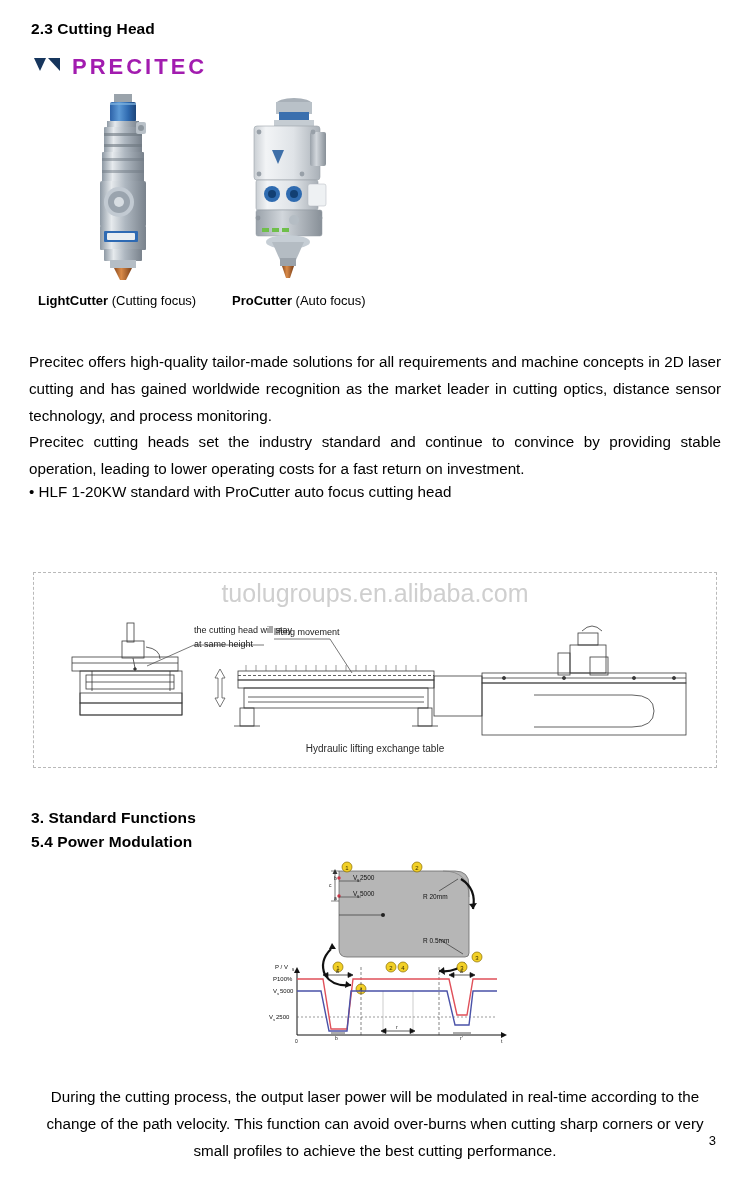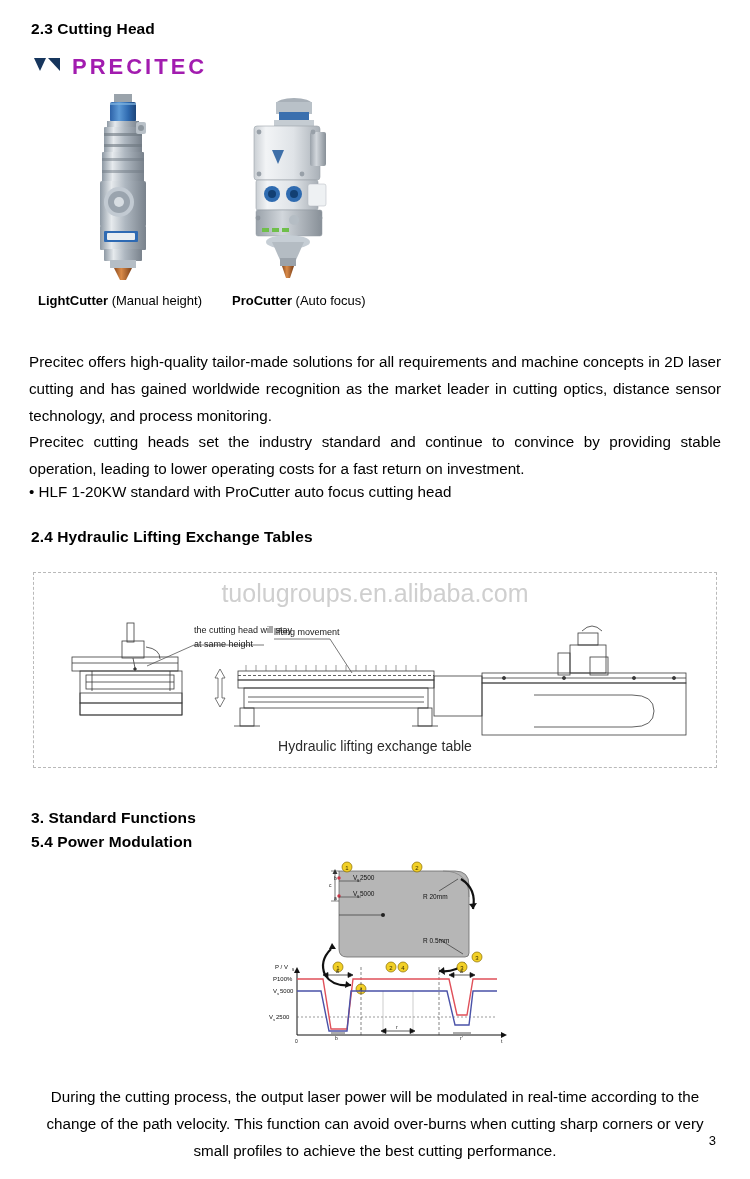--- a/index.html
+++ b/index.html
@@ -121,21 +121,21 @@
     letter-spacing: 0px;
     pointer-events: none;
     white-space: nowrap;
   }
   .diag-caption {
     position: absolute;
     left: 0;
     bottom: 13px;
     width: 100%;
     text-align: center;
-    font-size: 14px;
+    font-size: 10px;
     color: #2b2b2b;
     margin-top: 40px;
   }
   .diag-svg { position: absolute; left: 0; top: 0; }
 
   
   .pm-figure {
     position: absolute;
     left: 243px;
     top: 853px;
@@ -259,35 +259,34 @@
       <circle cx="88" cy="126" r="2.4" fill="#8d959d"></circle>
       <ellipse cx="56" cy="150" rx="22" ry="7" fill="#c6ced5"></ellipse>
       <polygon points="40,150 72,150 64,168 48,168" fill="#b4bcc3"></polygon>
       <rect x="48" y="166" width="16" height="8" fill="#9aa2aa"></rect>
       <polygon points="50,174 62,174 58,186 54,186" fill="url(#copperV2)"></polygon>
     </svg>
   </div>
 
   <div class="caption" id="cap-light">
     <b>LightCutter</b>
-    <span>(Manual height)</span>
+    <span>(Cutting focus)</span>
   </div>
   <div class="caption" id="cap-pro">
     <b>ProCutter</b>
     <span>(Auto focus)</span>
   </div>
 
   <div class="para" id="p1">Precitec offers high-quality tailor-made solutions for all requirements and machine concepts in 2D laser cutting and has gained worldwide recognition as the market leader in cutting optics, distance sensor technology, and process monitoring.</div>
   <div class="para" id="p2">Precitec cutting heads set the industry standard and continue to convince by providing stable operation, leading to lower operating costs for a fast return on investment.</div>
 
   <div class="para" id="bullets">
     <div class="bullet-line">• HLF 1-20KW standard with ProCutter auto focus cutting head</div>
   </div>
 
-  <div class="heading" id="h-2-4">2.4 Hydraulic Lifting Exchange Tables</div>
 
   <div class="diagram-box">
     <div class="watermark">tuolugroups.en.alibaba.com</div>
 
     <svg class="diag-svg" width="682" height="194" viewBox="0 0 682 194">
       <g fill="none" stroke="#3a3a3a" stroke-width="0.8">
 
         <rect x="38" y="84" width="106" height="14"></rect>
         <line x1="38" y1="90" x2="144" y2="90"></line>
         <rect x="88" y="68" width="22" height="17"></rect>

